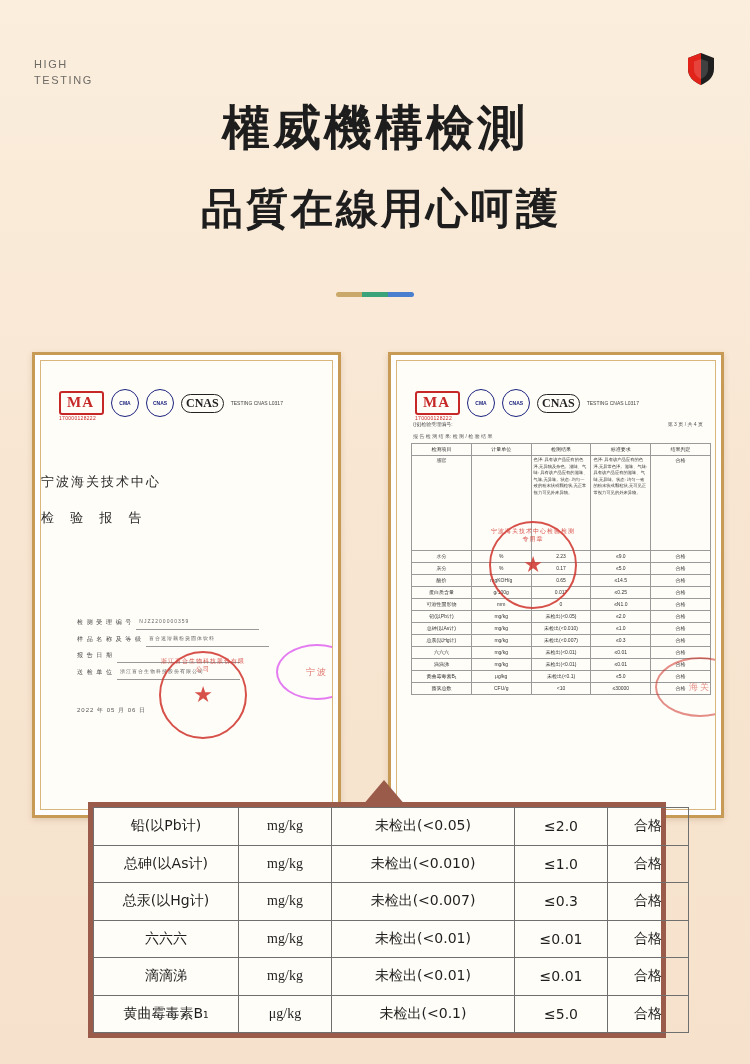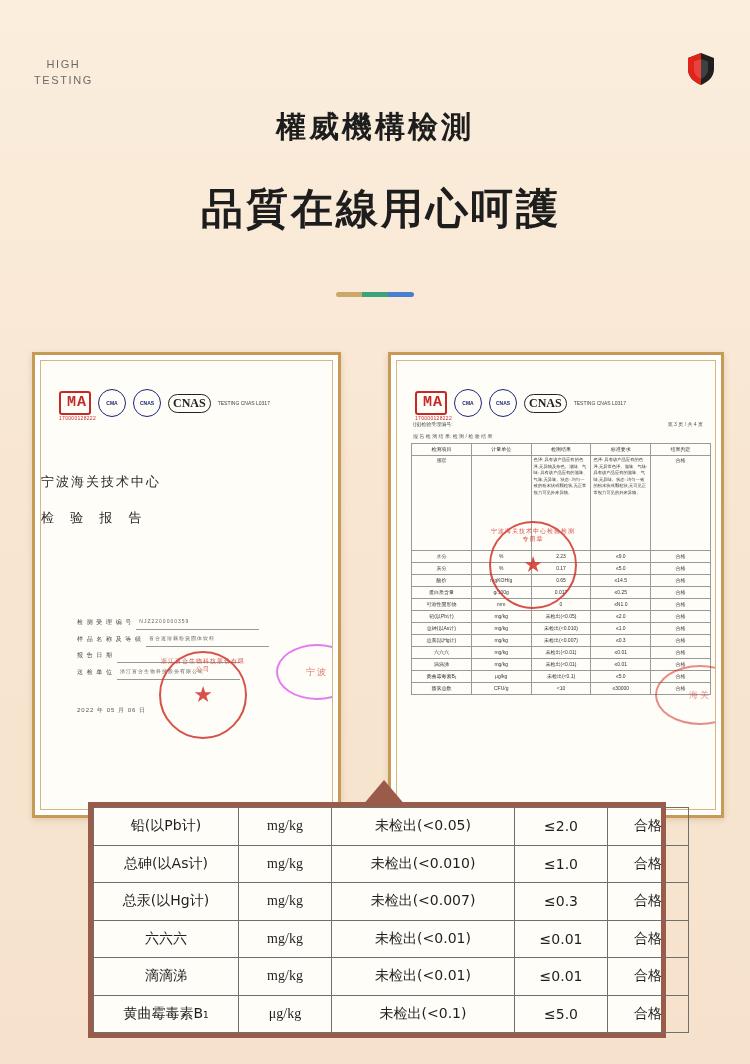--- a/index.html
+++ b/index.html
@@ -23,21 +23,20 @@
   
   .brand {
     position: absolute;
     left: 34px;
     top: 56px;
     font-size: 11px;
     letter-spacing: 1.6px;
     line-height: 16px;
     color: #6d6a66;
     font-family: "Liberation Sans", sans-serif;
-    text-align: center;
   }
   .brand div { white-space: nowrap; }
 
   .shield {
     position: absolute;
     right: 34px;
     top: 52px;
     width: 30px;
     height: 34px;
   }
@@ -46,21 +45,21 @@
   .title-wrap {
     position: absolute;
     top: 96px;
     left: 0;
     right: 0;
     text-align: center;
   }
   .title-main {
     font-family: "DejaVu Sans", "Liberation Sans", sans-serif;
     font-weight: bold;
-    font-size: 30px;
+    font-size: 48px;
     letter-spacing: 3px;
     color: #1d1d1d;
     line-height: 62px;
   }
   .title-sub {
     font-family: "DejaVu Sans", "Liberation Sans", sans-serif;
     font-weight: bold;
     font-size: 42px;
     letter-spacing: 3px;
     color: #1d1d1d;
@@ -105,24 +104,24 @@
     left: 18px;
     display: flex;
     align-items: center;
     gap: 7px;
   }
   .logo-ma {
     border: 2px solid #c62828;
     color: #c62828;
     font-weight: bold;
     font-size: 15px;
-    padding: 1px 2px 2px 6px;
+    padding: 1px 8px 2px 6px;
     border-radius: 3px;
     letter-spacing: 1px;
-    font-family: Liberation Mono, monospace;
+    font-family: Liberation Serif, serif;
   }
   .logo-ma-code {
     position: absolute;
     left: 0;
     top: 24px;
     font-size: 5px;
     color: #c62828;
     letter-spacing: .3px;
   }
   .logo-circle {
@@ -234,21 +233,21 @@
     color: #d0342c;
     font-size: 9px;
     display: flex;
     align-items: center;
     justify-content: center;
     letter-spacing: 2px;
   }
   .seal-oval-r {
     position: absolute;
     right: -30px;
-    top: 304px;
+    top: 296px;
     width: 86px;
     height: 56px;
     border: 2px solid #d0342c;
     border-radius: 50%;
     opacity: .55;
     color: #d0342c;
     font-size: 9px;
     display: flex;
     align-items: center;
     justify-content: center;

